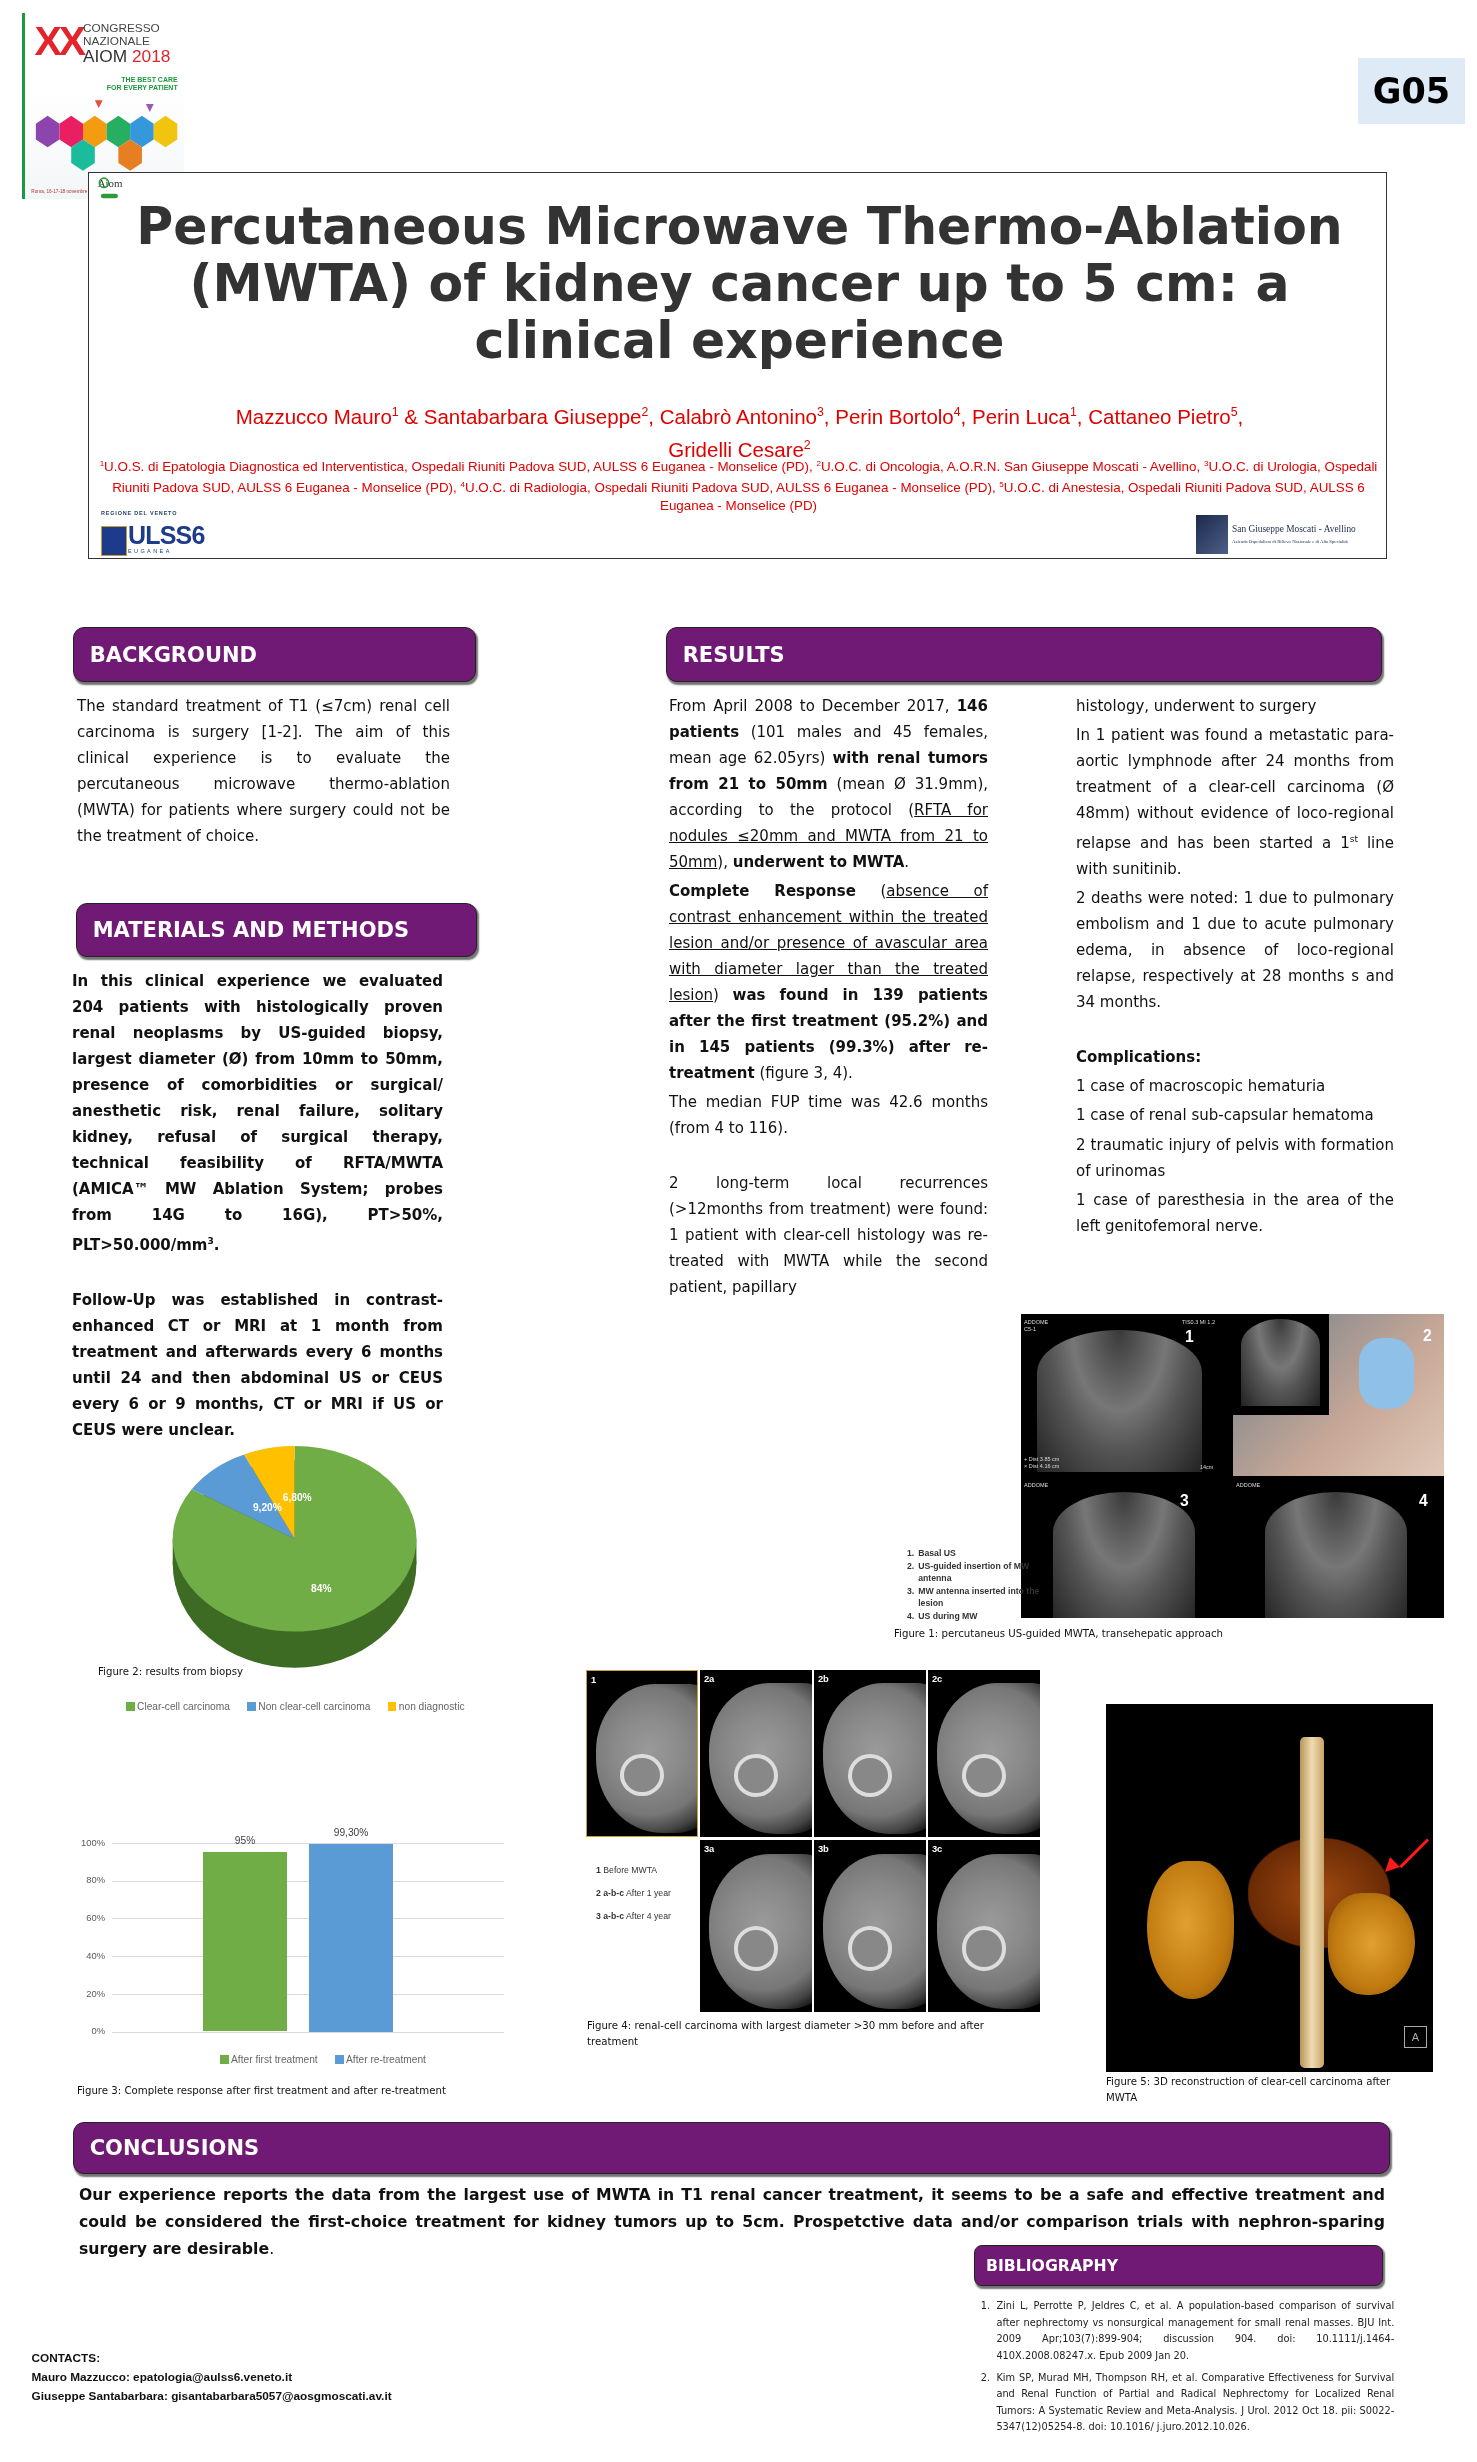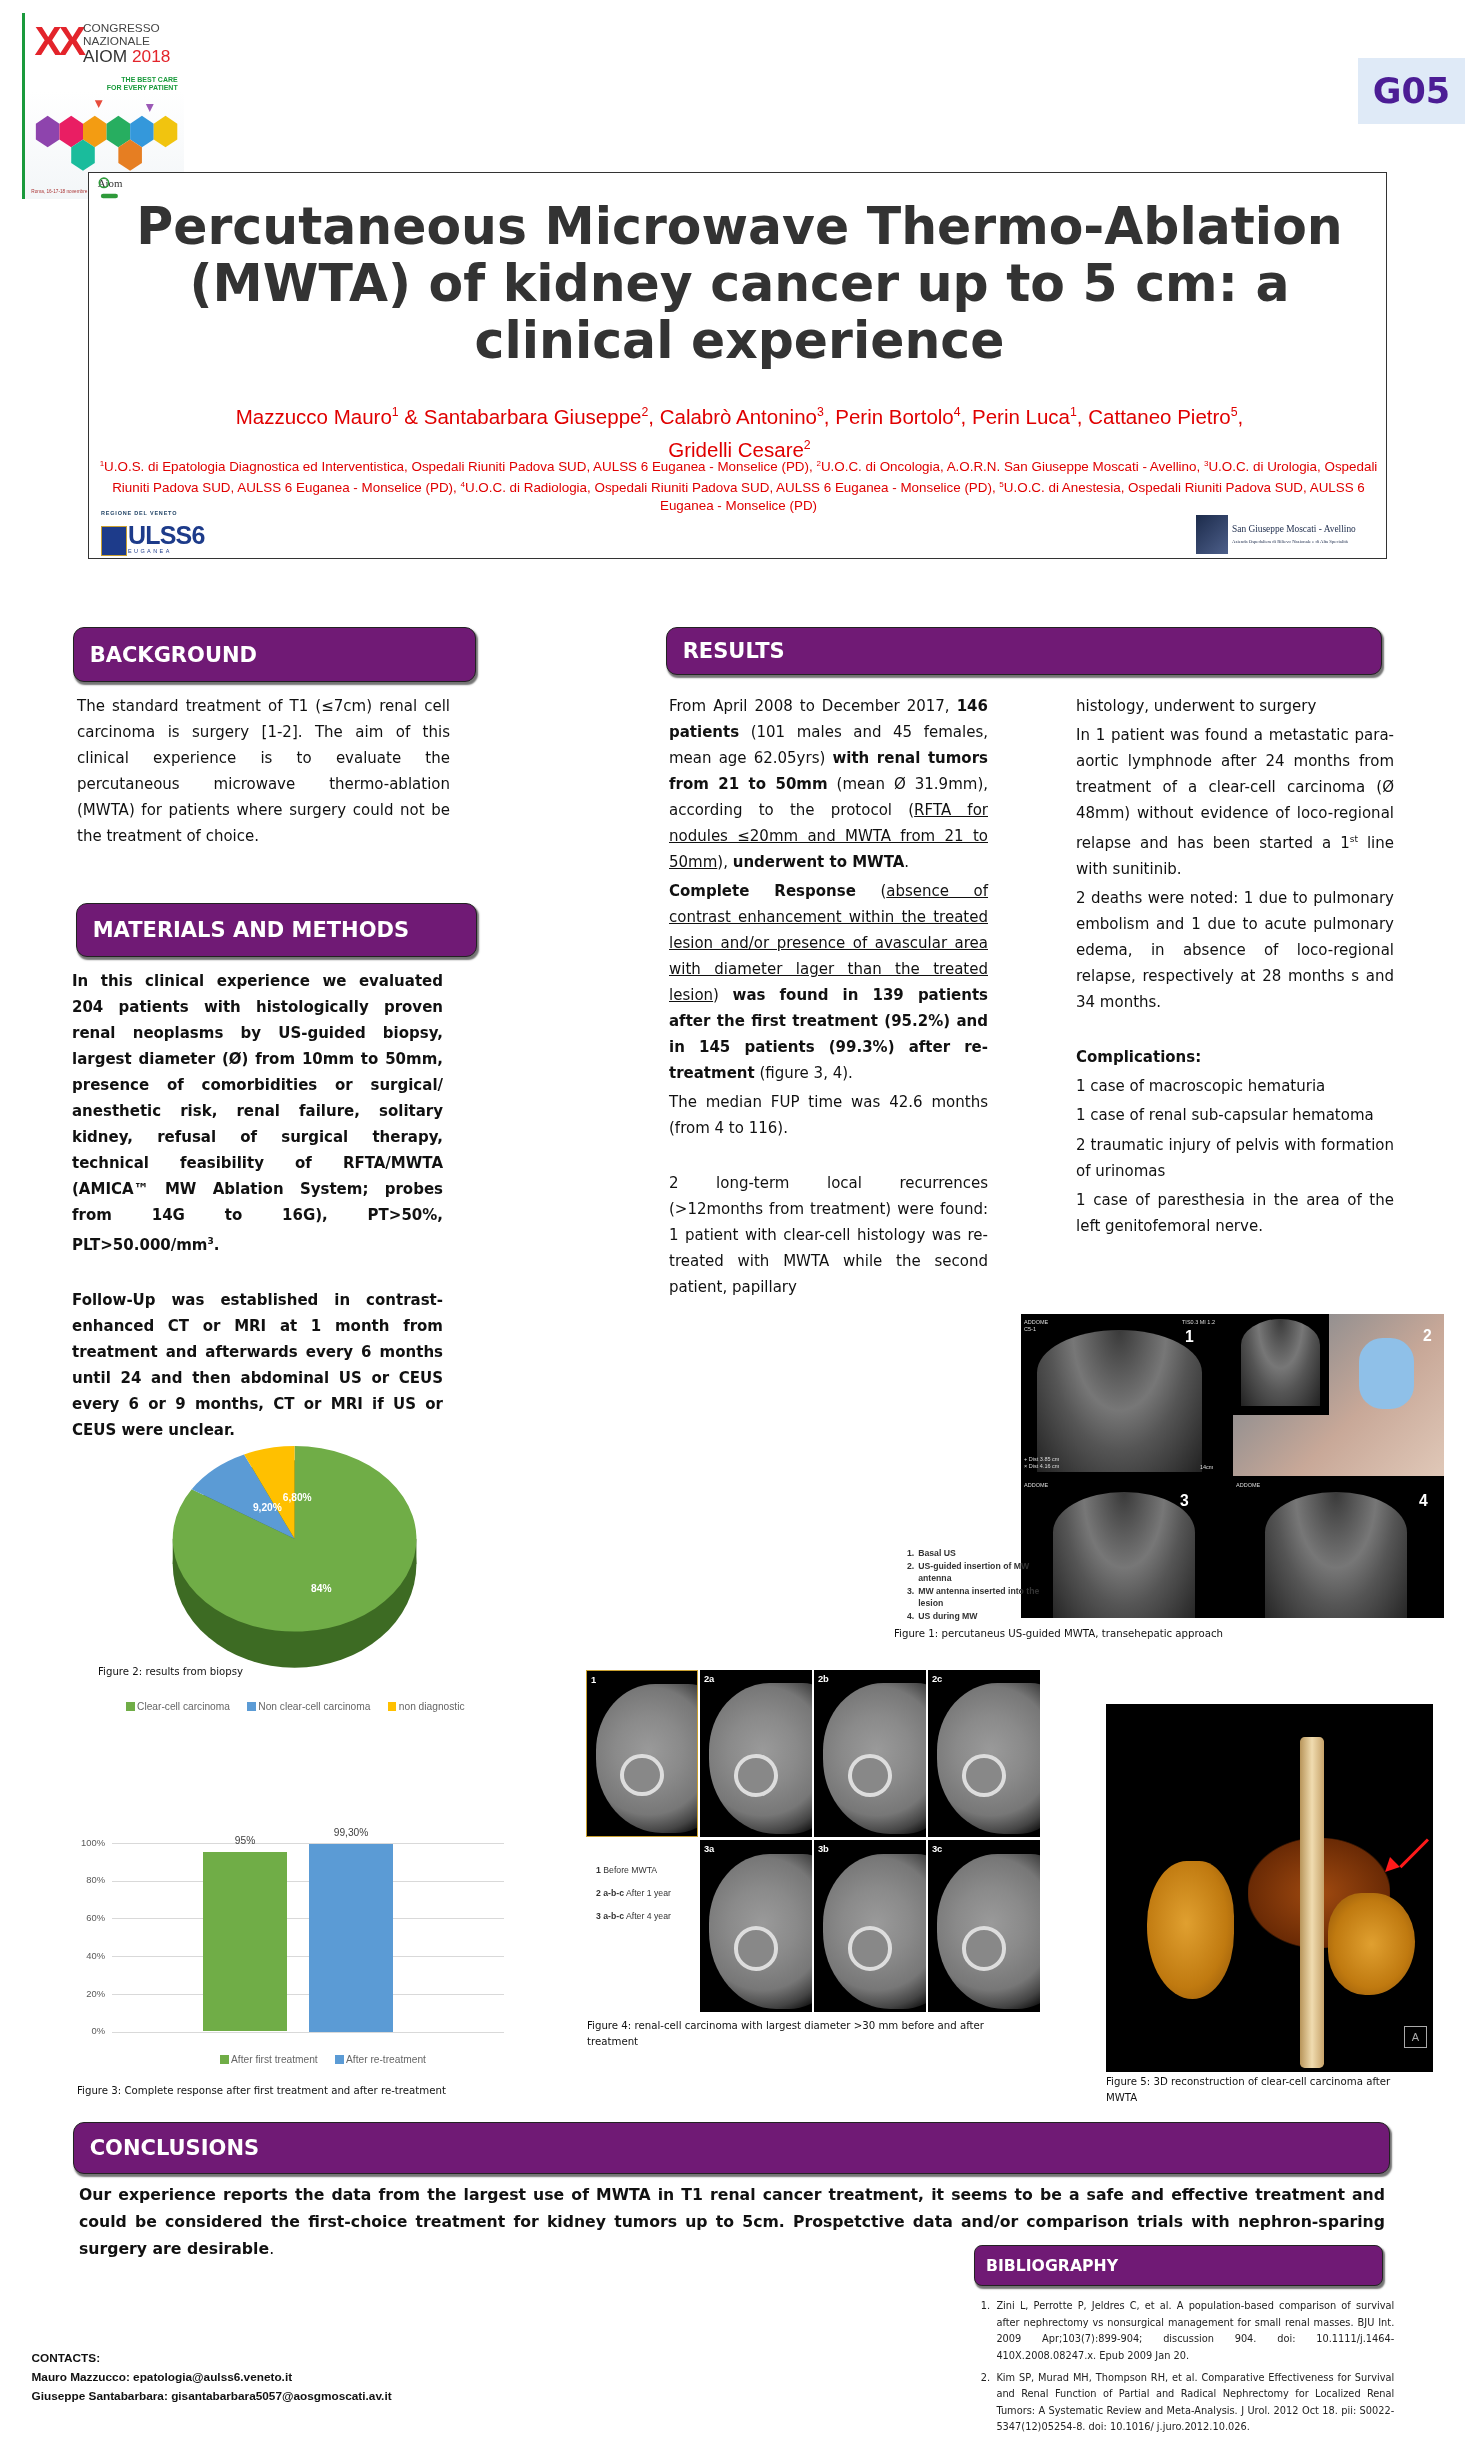--- a/index.html
+++ b/index.html
@@ -8,21 +8,21 @@
   
   .logo{left:22px;top:12.6px;width:159px;height:186px;border-left:3.1px solid #1a9a3c;background:linear-gradient(180deg,#fff 0%,#fff 42%,#f3f6f8 100%);overflow:hidden;}
   .logo .xx{position:absolute;left:9.4px;top:9.4px;font:bold 41px "Liberation Sans",sans-serif;color:#e3242b;letter-spacing:-3.1px;line-height:39px;}
   .logo .cong{position:absolute;left:58px;top:9.4px;font:11.8px "Liberation Sans",sans-serif;color:#444;line-height:12.6px;}
   .logo .aiom{position:absolute;left:58px;top:35px;font:17.3px "Liberation Sans",sans-serif;color:#333;line-height:17.3px;}
   .logo .aiom b{color:#e3242b;font-weight:normal;}
   .logo .motto{position:absolute;right:6.3px;top:63px;font:bold 7px "Liberation Sans",sans-serif;color:#1a9a3c;text-align:right;line-height:8.7px;}
   .logo .hexes{position:absolute;left:3.1px;top:87px;width:154px;height:71px;}
   .logo .venue{position:absolute;left:6.3px;top:176px;font:4.7px "Liberation Sans",sans-serif;color:#a33;}
   
-  .g05{left:1358px;top:58px;width:107px;height:66px;background:#dfeaf7;color:#4c1d95;font:bold 35px "DejaVu Sans",sans-serif;display:flex;align-items:center;justify-content:center;}
+  .g05{left:1358px;top:58px;width:107px;height:66px;background:#dfeaf7;color:#000000;font:bold 35px "DejaVu Sans",sans-serif;display:flex;align-items:center;justify-content:center;}
   
   .titlebox{left:88px;top:172px;width:1299px;height:387px;border:1.6px solid #333;box-sizing:border-box;background:#fff;}
   .aiom-small{left:93px;top:175px;width:39px;height:28px;}
   .title{left:102px;top:198px;width:1275px;text-align:center;font:bold 52px/57px "DejaVu Sans",sans-serif;color:#333;transform:scaleX(0.97);}
   .authors{left:102px;top:398px;width:1275px;text-align:center;font:20.5px/28px "Liberation Sans",sans-serif;color:#e00000;}
   .affil{left:93px;top:455px;width:1291px;text-align:center;font:13.4px/17.3px "Liberation Sans",sans-serif;color:#e00000;}
   sup{font-size:60%;}
   .ulss{left:101px;top:510px;width:94px;height:47px;}
   .ulss .reg{font:bold 5.5px "Liberation Sans",sans-serif;color:#246;letter-spacing:0.8px;}
   .ulss .crest{position:absolute;left:0;top:15.7px;width:23.6px;height:28px;background:#1d3b8a;border:0.8px solid #c9a030;}
@@ -175,21 +175,21 @@
     <div class="lbl" style="left: 140px; top: 33px;">95%</div>
     <div class="bar" style="left: 246px; top: 42px; height: 188px; background: rgb(91, 155, 213);"></div>
     <div class="lbl" style="left: 246px; top: 25px;">99,30%</div>
   </div>
 <div class="abs legend" style="left:220px;top:2054px;">
   <span><i style="background:#70ad47"></i><span>After first treatment</span></span>
   <span><i style="background:#5b9bd5"></i><span>After re-treatment</span></span>
 </div>
 <div class="abs cap" style="left:77px;top:2083px;">Figure 3: Complete response after first treatment and after re-treatment</div>
 
-<div class="abs hdr" style="left:666px;top:627px;width:716px;height:48px;">RESULTS</div>
+<div class="abs hdr" style="left:666px;top:627px;width:716px;height:55px;">RESULTS</div>
 
 <div class="abs txt" style="left:669px;top:693px;width:319px;">
   <p><span>From April 2008 to December 2017, </span><b>146 patients</b><span> (101 males and 45 females, mean age 62.05yrs) </span><b>with renal tumors from 21 to 50mm</b><span> (mean Ø 31.9mm), according to the protocol (</span><span class="u">RFTA for nodules ≤20mm and MWTA from 21 to 50mm</span><span>), </span><b>underwent to MWTA</b><span>.</span></p>
   <p><b>Complete Response</b><span> (</span><span class="u">absence of contrast enhancement within the treated lesion and/or presence of avascular area with diameter lager than the treated lesion</span><span>) </span><b>was found in 139 patients after the first treatment (95.2%) and in 145 patients (99.3%) after re-treatment</b><span> (figure 3, 4).</span></p>
   <p>The median FUP time was 42.6 months (from 4 to 116).</p>
   <div class="gap"></div>
   <p>2 long-term local recurrences (&gt;12months from treatment) were found: 1 patient with clear-cell histology was re-treated with MWTA while the second patient, papillary</p>
 </div>
 
 <div class="abs txt" style="left:1036px;top:693px;width:318px;margin-left:40px;">

